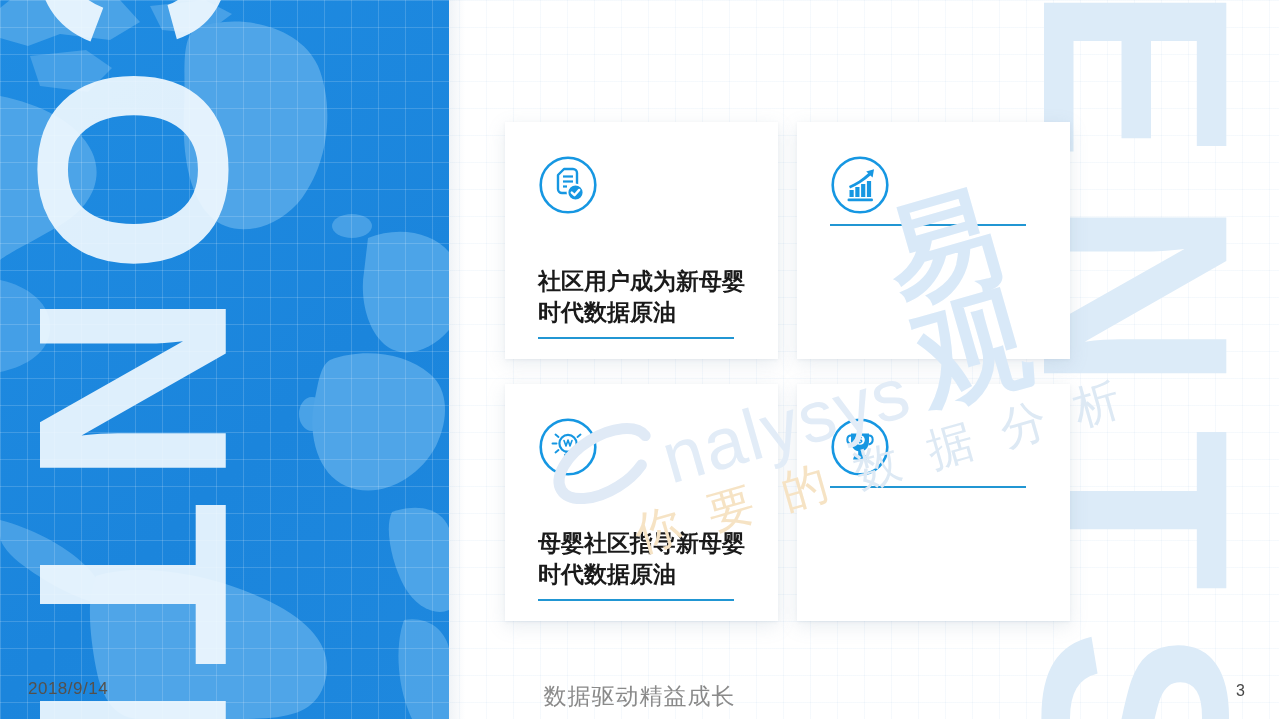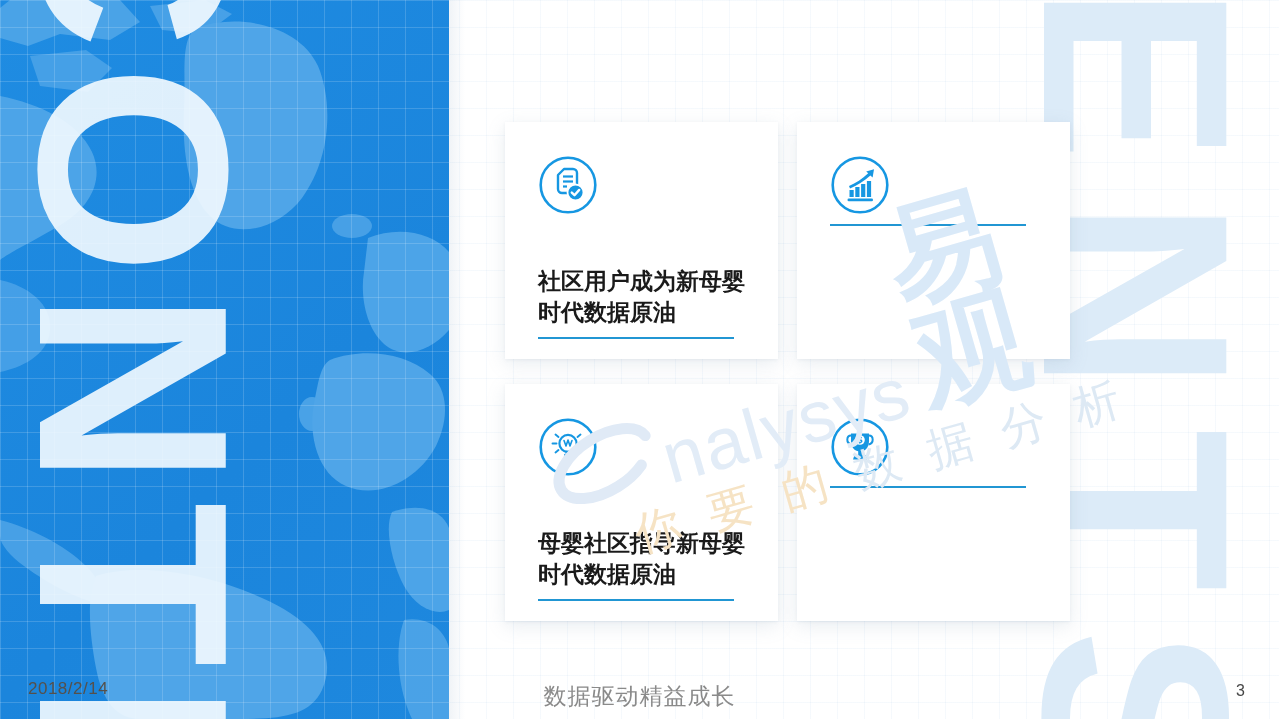--- a/index.html
+++ b/index.html
@@ -250,17 +250,17 @@
         <ellipse cx="59" cy="44" rx="50" ry="27" transform="rotate(-16 59 44)" fill="none" stroke="#e0eaf6" stroke-width="11" stroke-dasharray="215 40" stroke-dashoffset="-30" stroke-linecap="round"></ellipse>
       </svg>
       <span class="wm-name">nalysys</span>
       <span class="wm-brand">易观</span>
     </div>
     <div class="wm-row2">
       <span class="wm-hl">你要的</span><span class="wm-rest">数据分析</span>
     </div>
   </div>
 
-  <div class="footer-date">2018/2/14</div>
+  <div class="footer-date">2018/9/14</div>
   <div class="footer-center">数据驱动精益成长</div>
   <div class="footer-page">3</div>
 
 </div>
 
 </body></html>

